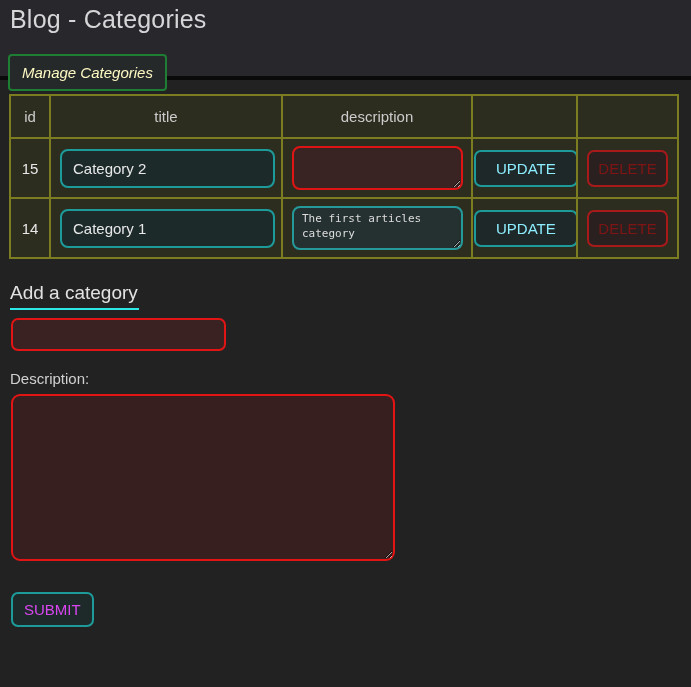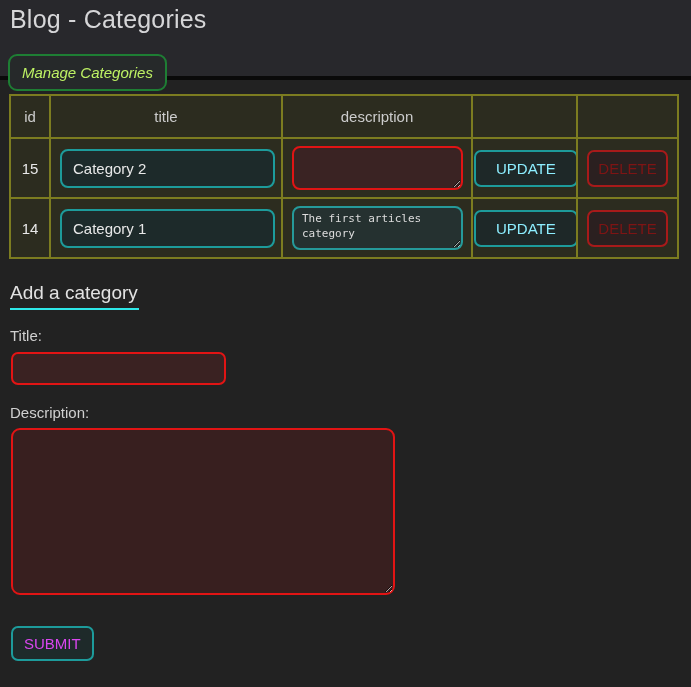--- a/index.html
+++ b/index.html
@@ -23,23 +23,23 @@
     font-weight: 400;
     color: #d6d6d8;
     letter-spacing: 0.2px;
   }
   .manage-btn {
     display: inline-block;
     margin-top: 20px;
     margin-left: -2px;
     padding: 8px 12px;
     border: 2px solid #1e7e34;
-    border-radius: 9px;
+    border-radius: 4px;
     background: #26292a;
-    color: #bef264;
+    color: #fef9c3;
     font-style: italic;
     font-size: 15px;
     cursor: pointer;
     text-decoration: none;
   }
   
   .main { padding: 14px 9px 0 9px; }
 
   table.cat-table {
     border-collapse: collapse;
@@ -231,21 +231,20 @@
         <td class="action-cell">
           <button class="delete-btn">DELETE</button>
         </td>
       </tr>
     </tbody>
   </table>
 
   <h2 class="add-heading">Add a category</h2>
 
   <form>
-    <label class="field-label">Title:</label>
     <input class="form-title-input" type="text" value="" style="">
 
     <label class="field-label" style="margin-top:19px">Description:</label>
     <textarea class="form-desc-textarea" style=""></textarea>
 
     <button class="submit-btn">SUBMIT</button>
   </form>
 
 </div>
 

